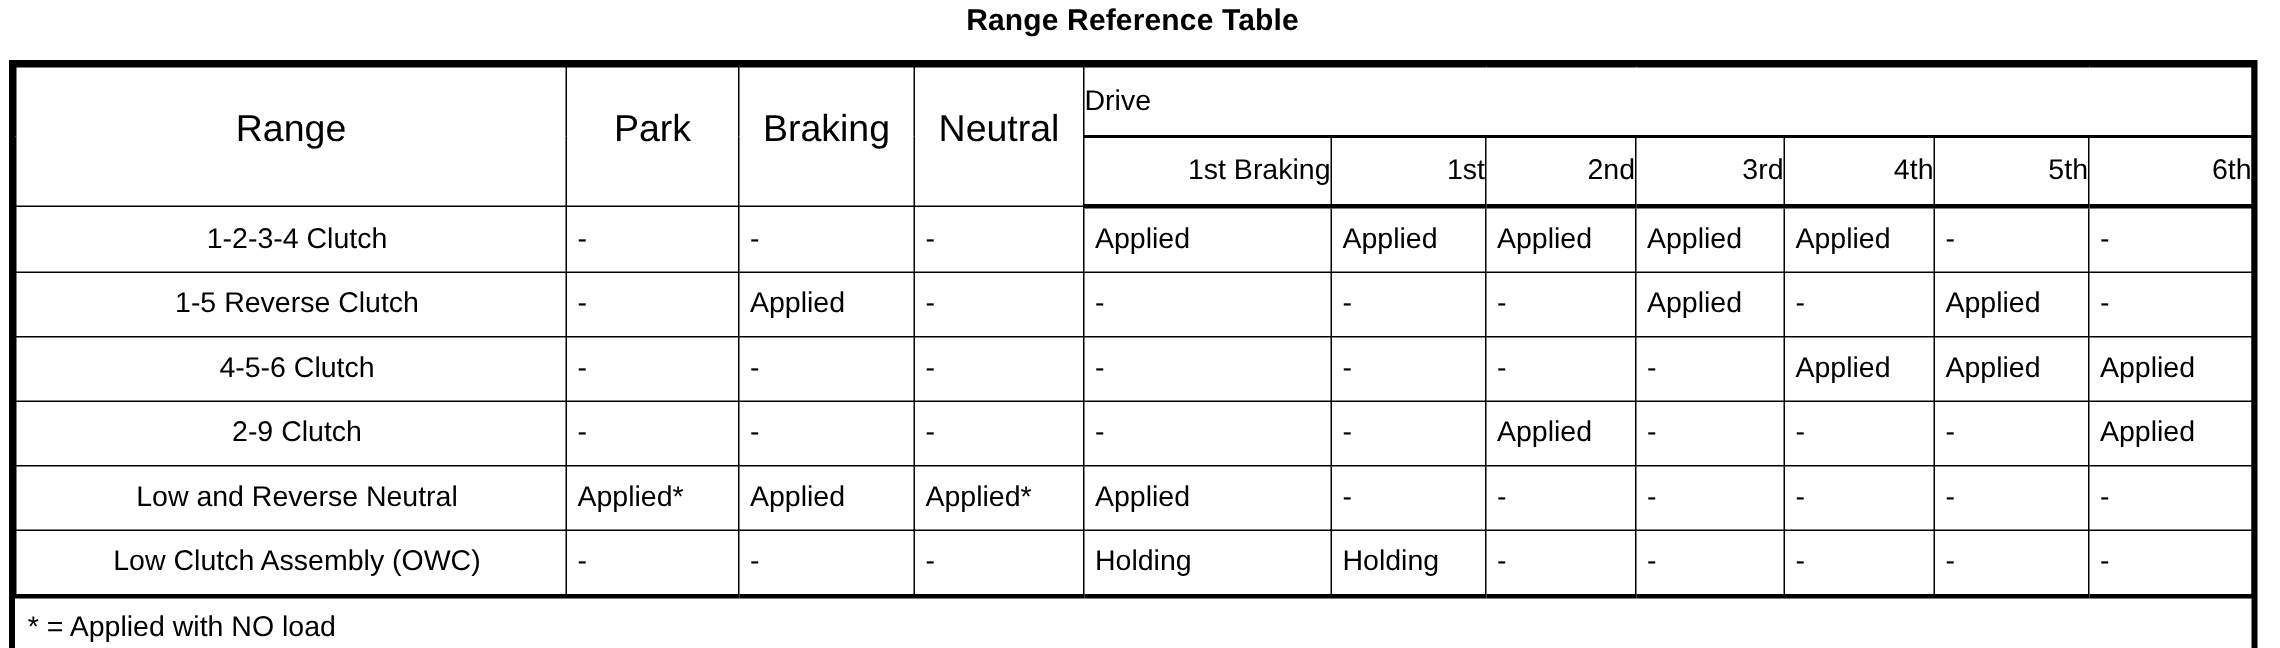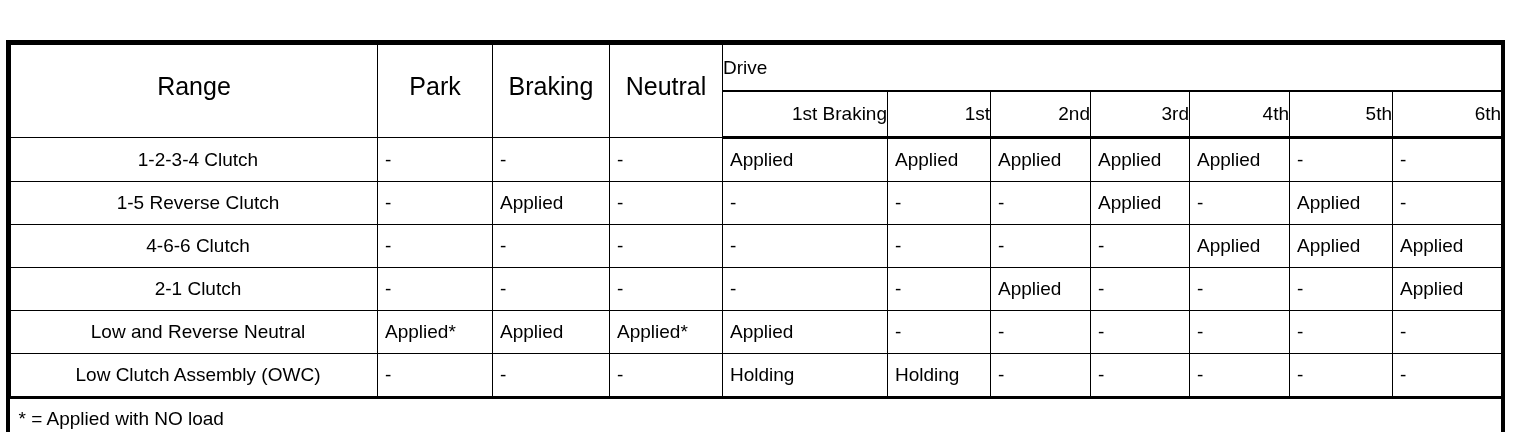--- a/index.html
+++ b/index.html
@@ -119,20 +119,21 @@
     padding-left: 8px !important;
     box-sizing: border-box;
     border: none !important;
   }
 </style>
 </head>
 <body>
 
 <div class="page">
 
+  <div class="title">Range Reference Table</div>
 
   <div class="table-wrap">
     <table class="rt">
       <colgroup>
         <col style="width:367px">
         <col style="width:115px">
         <col style="width:117px">
         <col style="width:113px">
         <col style="width:165px">
         <col style="width:103px">
@@ -183,34 +184,34 @@
           <td class="dcell">-</td>
           <td class="dcell">-</td>
           <td class="dcell">-</td>
           <td class="dcell">-</td>
           <td class="dcell">Applied</td>
           <td class="dcell">-</td>
           <td class="dcell">Applied</td>
           <td class="dcell">-</td>
         </tr>
         <tr>
-          <td class="dcell rowhead">4-6-6 Clutch</td>
-          <td class="dcell">-</td>
-          <td class="dcell">-</td>
-          <td class="dcell">-</td>
-          <td class="dcell">-</td>
-          <td class="dcell">-</td>
-          <td class="dcell">-</td>
-          <td class="dcell">-</td>
-          <td class="dcell">Applied</td>
-          <td class="dcell">Applied</td>
-          <td class="dcell">Applied</td>
-        </tr>
-        <tr>
-          <td class="dcell rowhead">2-1 Clutch</td>
+          <td class="dcell rowhead">4-5-6 Clutch</td>
+          <td class="dcell">-</td>
+          <td class="dcell">-</td>
+          <td class="dcell">-</td>
+          <td class="dcell">-</td>
+          <td class="dcell">-</td>
+          <td class="dcell">-</td>
+          <td class="dcell">-</td>
+          <td class="dcell">Applied</td>
+          <td class="dcell">Applied</td>
+          <td class="dcell">Applied</td>
+        </tr>
+        <tr>
+          <td class="dcell rowhead">2-9 Clutch</td>
           <td class="dcell">-</td>
           <td class="dcell">-</td>
           <td class="dcell">-</td>
           <td class="dcell">-</td>
           <td class="dcell">-</td>
           <td class="dcell">Applied</td>
           <td class="dcell">-</td>
           <td class="dcell">-</td>
           <td class="dcell">-</td>
           <td class="dcell">Applied</td>

